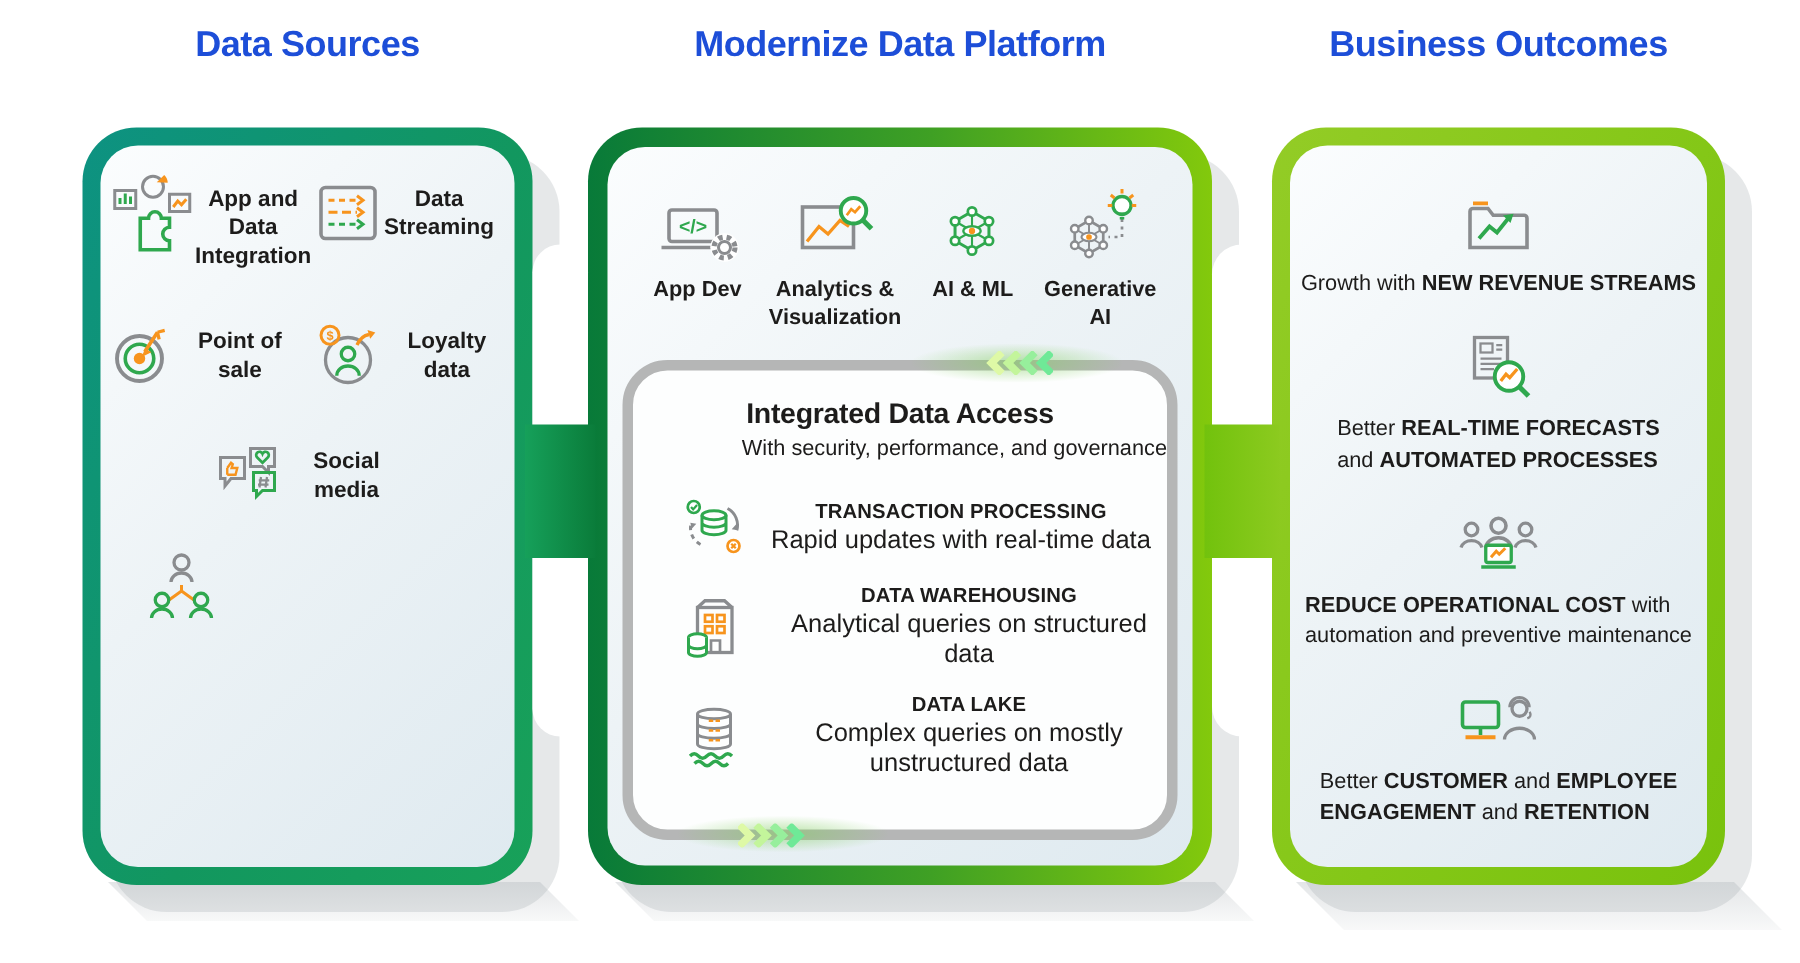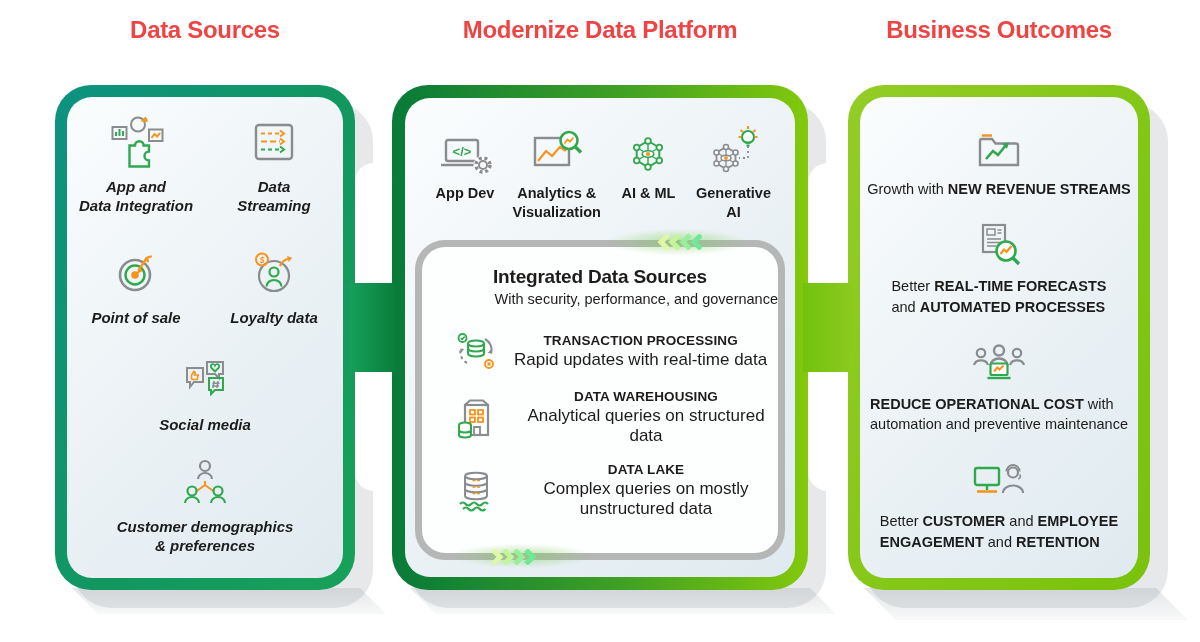--- a/index.html
+++ b/index.html
@@ -1,19 +1,19 @@
 <!DOCTYPE html>
 <html><head>
 <meta charset="utf-8">
 <style>
   html,body{margin:0;padding:0;background:#fff;}
   .canvas{position:relative;width:1200px;height:642px;background:#fff;overflow:hidden;
           font-family:"Liberation Sans", sans-serif;color:#1d1c1b;}
   .col-title{position:absolute;top:16px;margin:0;font-size:24px;font-weight:700;letter-spacing:-0.3px;
-             text-align:center;color:#ef4444;}
+             text-align:center;color:#1d4ed8;}
   .t-left{left:55px;width:300px;} .t-mid{left:392px;width:416px;} .t-right{left:848px;width:302px;}
 
   
   .pshadow{position:absolute;border-radius:38px;background:rgba(164,172,177,0.28);}
   .sh-left{left:73px;top:103px;width:300px;height:505px;}
   .sh-mid{left:410px;top:103px;width:416px;height:505px;}
   .sh-right{left:866px;top:103px;width:302px;height:505px;}
   .wedge{position:absolute;transform:skewX(45deg);transform-origin:top left;
          background:linear-gradient(to bottom,rgba(164,172,177,0.30),rgba(164,172,177,0.08));}
   .wg-left{left:72px;top:588px;width:288px;height:26px;}
@@ -36,21 +36,21 @@
   .cap-left{left:355px;top:163px;width:37px;height:328px;border-radius:19px;}
   .cap-right{left:808px;top:163px;width:40px;height:328px;border-radius:20px;}
   .bridge{position:absolute;}
   .br-left{left:350px;top:283px;width:47px;height:89px;background:linear-gradient(90deg,#16a05a,#0a7c3a);}
   .br-right{left:803px;top:283px;width:50px;height:89px;background:linear-gradient(90deg,#72c20d,#8cca1f);}
 
   
   .ds-col{padding-top:18px;}
   .ds-row{display:flex;justify-content:space-around;}
   .ds-row1{margin-top:0;} .ds-row2{margin-top:30px;} .ds-row3{margin-top:26px;} .ds-row4{margin-top:20px;}
-  .src-cell{width:132px;display:flex;flex-direction:column;align-items:center;font-style:italic;}
+  .src-cell{width:132px;display:flex;flex-direction:row;align-items:flex-start;}
   .src-icon{height:54px;display:flex;align-items:center;justify-content:center;}
   .src-label{margin-top:9px;font-size:15px;line-height:1.25;font-weight:700;text-align:center;white-space:pre-line;}
 
   
   .cap-row{display:flex;justify-content:space-between;padding:24px 24px 0 28px;}
   .cap-cell{display:flex;flex-direction:column;align-items:center;min-width:64px;}
   .cap-icon{height:54px;display:flex;align-items:flex-end;justify-content:center;}
   .cap-label{margin-top:8px;font-size:14.5px;line-height:1.3;font-weight:700;text-align:center;white-space:pre-line;}
   .idb{position:absolute;left:10px;top:142px;width:370px;height:320px;box-sizing:border-box;
        border:7px solid #b5b6b6;border-radius:30px;background:#fdfefe;}
@@ -181,22 +181,20 @@
               <svg width="52" height="48" viewBox="0 0 52 48" fill="none">
                 <circle cx="26" cy="8" r="5" stroke="#8a8c8f" stroke-width="2.2"></circle>
                 <path d="M19 21 a7 6 0 0 1 14 0" stroke="#8a8c8f" stroke-width="2.2"></path>
                 <path d="M26 23 v4 M26 27 l-9 6.5 M26 27 l9 6.5" stroke="#f7941d" stroke-width="2"></path>
                 <circle cx="13" cy="33" r="4.5" stroke="#2fa84e" stroke-width="2.2"></circle>
                 <path d="M6 45 a7 6 0 0 1 14 0" stroke="#2fa84e" stroke-width="2.2"></path>
                 <circle cx="39" cy="33" r="4.5" stroke="#2fa84e" stroke-width="2.2"></circle>
                 <path d="M32 45 a7 6 0 0 1 14 0" stroke="#2fa84e" stroke-width="2.2"></path>
               </svg>
             </div>
-            <div class="src-label">Customer demographics
-&amp; preferences</div>
           </div>
         </div>
       </div>
     </div>
   </section>
 
   <section class="panel panel-mid">
     <div class="panel-inner">
       <div class="cap-row">
         <div class="cap-cell">
@@ -270,21 +268,21 @@
                   <line x1="48.5" y1="13" x2="51.5" y2="13"></line>
               </g>
             </svg>
           </div>
           <div class="cap-label">Generative
 AI</div>
         </div>
       </div>
 
       <div class="idb">
-        <div class="idb-title">Integrated Data Sources</div>
+        <div class="idb-title">Integrated Data Access</div>
         <div class="idb-sub">With security, performance, and governance</div>
         <div class="idb-rows">
           <div class="idb-row">
             <div class="idb-icon">
               <svg width="46" height="42" viewBox="0 0 46 42" fill="none">
                 <path d="M32 9 a12.5 12.5 0 0 1 6.2 14.5" stroke="#8a8c8f" stroke-width="2"></path>
                 <path d="M38.8 23.5 l-4-0.6 3-3.4 Z" fill="#8a8c8f"></path>
                 <path d="M14 33 a12.5 12.5 0 0 1 -6.2-14.5" stroke="#8a8c8f" stroke-width="2" stroke-dasharray="3 3"></path>
                 <path d="M7.2 18.5 l4 0.6 -3 3.4 Z" fill="#8a8c8f"></path>
                 <ellipse cx="23" cy="13.5" rx="8" ry="3" stroke="#2fa84e" stroke-width="2"></ellipse>

